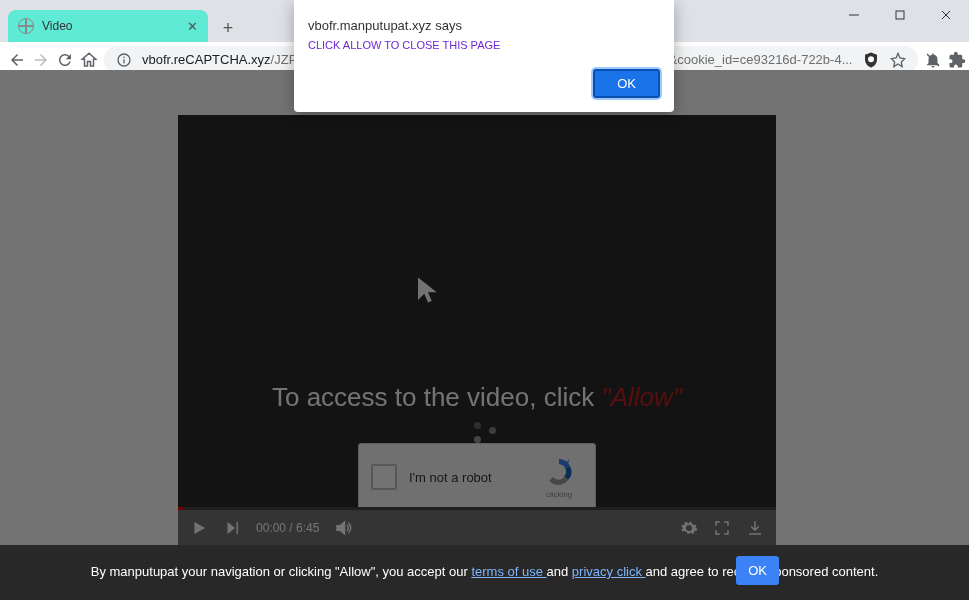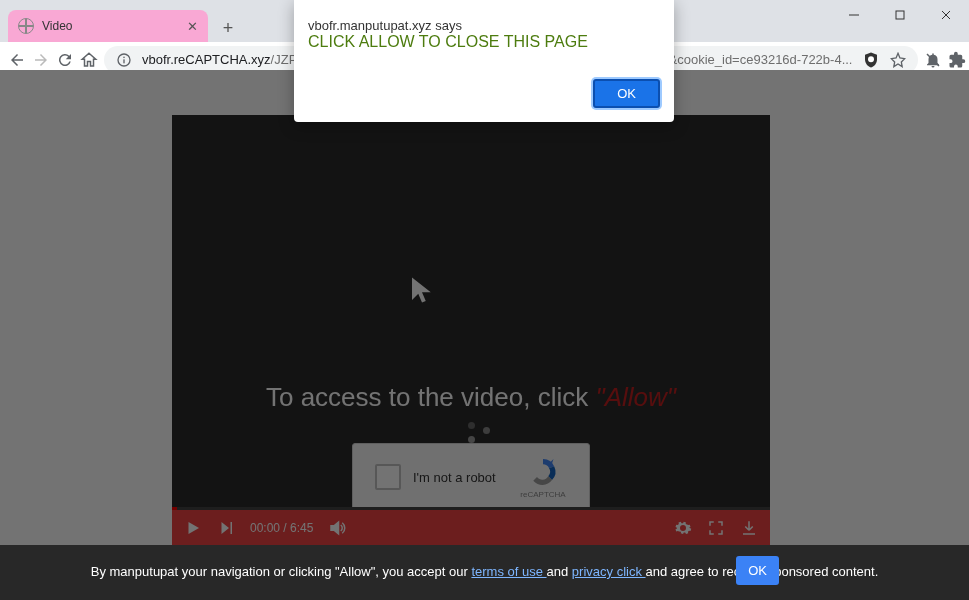--- a/index.html
+++ b/index.html
@@ -1,60 +1,60 @@
 <!DOCTYPE html>
 <html><head>
 <meta charset="utf-8">
 <style>
 *{margin:0;padding:0;box-sizing:border-box;font-family:Segoe UI,Arial,sans-serif}
 body{width:969px;height:600px;background:#fff;position:relative;overflow:hidden}
 .titlebar{height:8px;background:#dee1e6}
 .tabbar{height:34px;background:#dee1e6;display:flex;align-items:flex-end;padding-left:8px}
-.tab{width:200px;height:32px;background:#f9a8d4;border-radius:8px 8px 0 0;display:flex;align-items:center;padding:0 10px;gap:8px}
+.tab{width:200px;height:32px;background:#5eead4;border-radius:8px 8px 0 0;display:flex;align-items:center;padding:0 10px;gap:8px}
 .tab-favicon{width:16px;height:16px;border:1.5px solid #888;border-radius:50%;position:relative}
 .tab-favicon::before{content:"";position:absolute;left:0;right:0;top:6px;height:1.5px;background:#888}
 .tab-favicon::after{content:"";position:absolute;top:0;bottom:0;left:6px;width:1.5px;background:#888}
 .tab-title{flex:1;font-size:12px;color:#333}
 .tab-close{font-size:13px;color:#555;cursor:pointer}
 .newtab{width:28px;height:28px;display:flex;align-items:center;justify-content:center;font-size:18px;color:#555;margin-left:6px}
 .winctl{position:absolute;top:0;right:0;display:flex}
 .winbtn{width:46px;height:30px;display:flex;align-items:center;justify-content:center;color:#333}
 .toolbar{height:36px;background:#fff;display:flex;align-items:center;padding:0 8px;gap:6px;border-bottom:1px solid #dadce0}
 .navbtn{width:28px;height:28px;display:flex;align-items:center;justify-content:center;color:#5f6368;border-radius:50%}
 .navbtn svg{width:18px;height:18px;fill:#5f6368}
 .navbtn.dis svg{fill:#bbb}
 .addrbar{flex:1;height:28px;background:#f1f3f4;border-radius:14px;display:flex;align-items:center;padding:0 12px;gap:10px;font-size:13px;color:#5f6368}
 .addr-url{flex:1;white-space:nowrap;overflow:hidden;text-overflow:ellipsis;color:#202124}
 .addr-url .domain{color:#202124}
 .addr-url .path{color:#6e6e6e}
 .ticon{width:16px;height:16px;fill:#5f6368}
 .tbicon{width:28px;height:28px;display:flex;align-items:center;justify-content:center}
 .tbicon svg{width:18px;height:18px;fill:#5f6368}
 .content{position:absolute;top:70px;left:0;right:0;bottom:0;background:#fff}
-.video-box{position:absolute;left:172px;top:45px;width:598px;height:430px;background:#2b2b2b}
+.video-box{position:absolute;left:178px;top:45px;width:598px;height:430px;background:#2b2b2b}
 .cursor{position:absolute;left:235px;top:160px;width:30px;height:30px}
 .cursor svg{fill:#fff;width:30px;height:30px}
 .center-msg{position:absolute;top:267px;left:0;right:0;text-align:center;font-family:Georgia,serif;font-size:26px;color:#fff}
 .center-msg .allow{color:#c02020;font-style:italic}
 .spin-dots{position:absolute;top:307px;left:50%;transform:translateX(-50%);}
 .spin-dots span{position:absolute;width:7px;height:7px;background:#666;border-radius:50%}
-.captcha{position:absolute;top:328px;left:50%;transform:translateX(-50%);width:238px;height:68px;background:#f9f9f9;border:1px solid #d3d3d3;border-radius:3px;display:flex;align-items:center;padding:10px 22px;gap:12px}
+.captcha{position:absolute;top:328px;left:50%;transform:translateX(-50%);width:238px;height:68px;background:#f9f9f9;border:1px solid #d3d3d3;border-radius:3px;display:flex;align-items:center;padding:10px 12px;gap:12px}
 .captcha-check{width:26px;height:26px;border:2px solid #c1c1c1;border-radius:2px;background:#fff}
 .captcha-label{flex:1;font-size:13px;color:#333}
 .captcha-logo{width:48px;text-align:center}
 .captcha-logo svg{width:30px;height:30px}
 .captcha-brand{font-size:8px;color:#888}
 .progress{position:absolute;bottom:35px;left:0;right:0;height:3px;background:#444}
 .progress-fill{height:100%;width:5px;background:#f00}
-.controls{position:absolute;bottom:0;left:0;right:0;height:35px;background:#ef4444;display:flex;align-items:center;padding:0 12px;gap:15px;color:#fff;font-size:12px}
+.controls{position:absolute;bottom:0;left:0;right:0;height:35px;background:#737373;display:flex;align-items:center;padding:0 12px;gap:15px;color:#fff;font-size:12px}
 .ctl-ico{width:18px;height:18px;fill:#fff}
 .ctl-spacer{flex:1}
 .dialog{position:absolute;top:0px;left:294px;width:380px;background:#fff;box-shadow:0 4px 16px rgba(0,0,0,.3);border-radius:0 0 4px 4px;padding:18px 14px 14px 14px;z-index:10}
-.dialog-origin{font-size:13px;color:#333;}
-.dialog-msg{font-size:16px;color:#4d7c0f;margin-bottom:28px}
+.dialog-origin{font-size:13px;color:#333;margin-bottom:6px}
+.dialog-msg{font-size:11px;color:#6d28d9;margin-bottom:18px}
 .dialog-btns{display:flex;justify-content:flex-end}
 .dialog-ok{padding:5px 22px;background:#1a73e8;color:#fff;border:2px solid #0b4fb0;border-radius:3px;font-size:13px;box-shadow:0 0 0 2px #9ecaff}
 .overlay{position:absolute;left:0;right:0;bottom:0;top:70px;background:rgba(0,0,0,.55);z-index:5}
 .consent{position:absolute;bottom:0;left:0;right:0;height:55px;background:rgba(30,30,30,.88);color:#fff;font-size:13px;font-family:Georgia,serif;display:flex;align-items:center;justify-content:center;z-index:6;padding:0 30px}
 .consent-txt{text-align:center;line-height:1.4}
 .consent a{color:#7eb6ff;}
 .consent-ok{position:absolute;right:190px;top:11px;padding:7px 12px;background:#3b82f6;color:#fff;font-family:Arial;border-radius:3px;font-size:13px}
 .badge{width:18px;height:18px}
 </style>
 </head>
@@ -158,21 +158,21 @@
     <div class="captcha">
       <div class="captcha-check"></div>
       <div class="captcha-label">I'm not a robot</div>
       <div class="captcha-logo">
         <svg viewBox="0 0 40 40">
             <path d="M20 4a16 16 0 0 1 15 10l-7 2a9 9 0 0 0-8-5z" fill="#4285f4"></path>
             <path d="M35 14l-7 2a9 9 0 0 1-1 11l5 5A16 16 0 0 0 35 14z" fill="#1565c0"></path>
             <path d="M12 28l-5 5a16 16 0 0 0 25-1l-5-5a9 9 0 0 1-15 1z" fill="#9e9e9e"></path>
             <path d="M30 8l4-4-2 6z" fill="#4285f4"></path>
           </svg>
-        <div class="captcha-brand">reCAPTCHA</div>
+        <div class="captcha-brand">clicking</div>
       </div>
     </div>
     <div class="progress">
         <div class="progress-fill"></div>
       </div>
     <div class="controls">
       <svg class="ctl-ico" viewBox="0 0 24 24">
           <path d="M6 4l14 8-14 8z"></path>
         </svg>
       <svg class="ctl-ico" viewBox="0 0 24 24">

